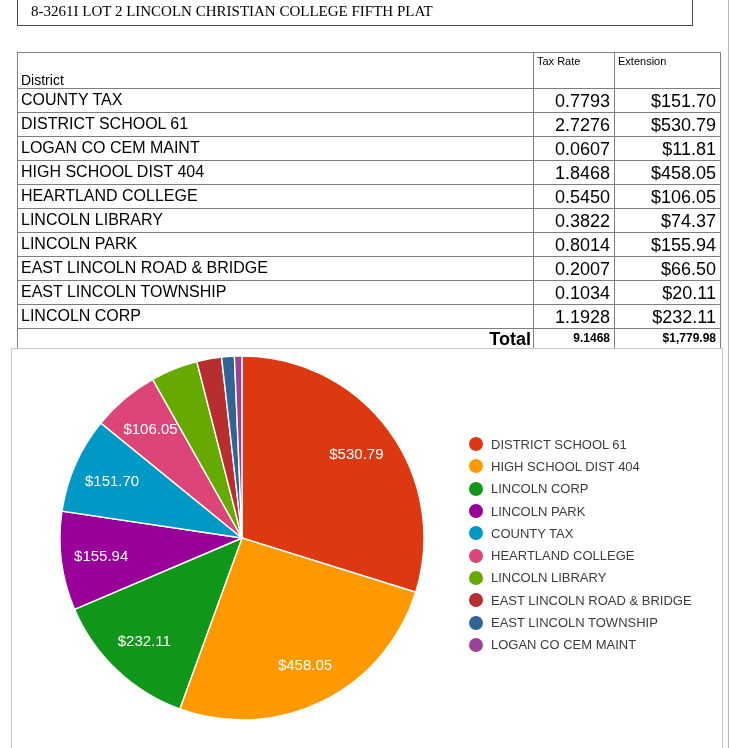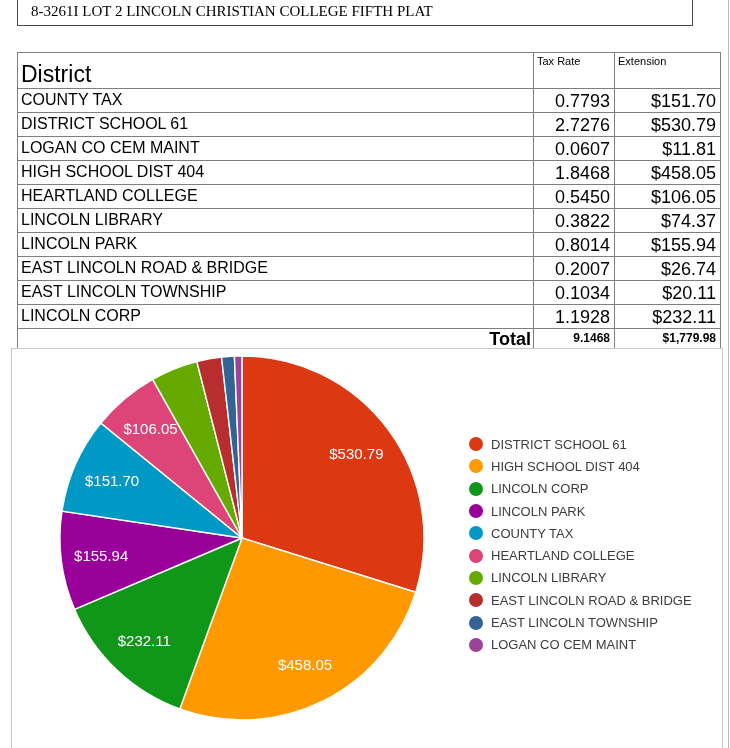--- a/index.html
+++ b/index.html
@@ -32,21 +32,21 @@
   .banner-cell {
     height: 23px;
     background: linear-gradient(180deg, #6c8cab 0%, #3d6289 18%, #2b5078 55%, #123457 100%);
     color: #ffffff; font-weight: bold; font-size: 18px; text-align: center;
     border: 1px solid #123457; letter-spacing: 0.3px;
   }
   table.taxing th, table.taxing td { border: 1px solid #7f7f7f; overflow: hidden; white-space: nowrap; }
   table.taxing { border: 1px solid #4a4a4a; }
 
   th.h-district {
-    font-weight: normal; text-align: left; font-size: 23px;
+    font-weight: normal; text-align: left; font-size: 14px;
     height: 36px; padding: 2px 0 0 3px; vertical-align: bottom;
   }
   th.h-small {
     font-weight: normal; text-align: left; font-size: 11px;
     vertical-align: top; padding: 2px 0 0 3px;
   }
 
   td.col-district { font-size: 16px; height: 21px; padding: 0 0 1px 3px; vertical-align: middle; }
   td.col-rate, td.col-ext {
     font-size: 18px; text-align: right; vertical-align: top; padding: 2px 4px 0 0;
@@ -123,21 +123,21 @@
         <td class="col-ext">$74.37</td>
       </tr>
       <tr>
         <td class="col-district">LINCOLN PARK</td>
         <td class="col-rate">0.8014</td>
         <td class="col-ext">$155.94</td>
       </tr>
       <tr>
         <td class="col-district">EAST LINCOLN ROAD &amp; BRIDGE</td>
         <td class="col-rate">0.2007</td>
-        <td class="col-ext">$26.74</td>
+        <td class="col-ext">$66.50</td>
       </tr>
       <tr>
         <td class="col-district">EAST LINCOLN TOWNSHIP</td>
         <td class="col-rate">0.1034</td>
         <td class="col-ext">$20.11</td>
       </tr>
       <tr>
         <td class="col-district">LINCOLN CORP</td>
         <td class="col-rate">1.1928</td>
         <td class="col-ext">$232.11</td>

